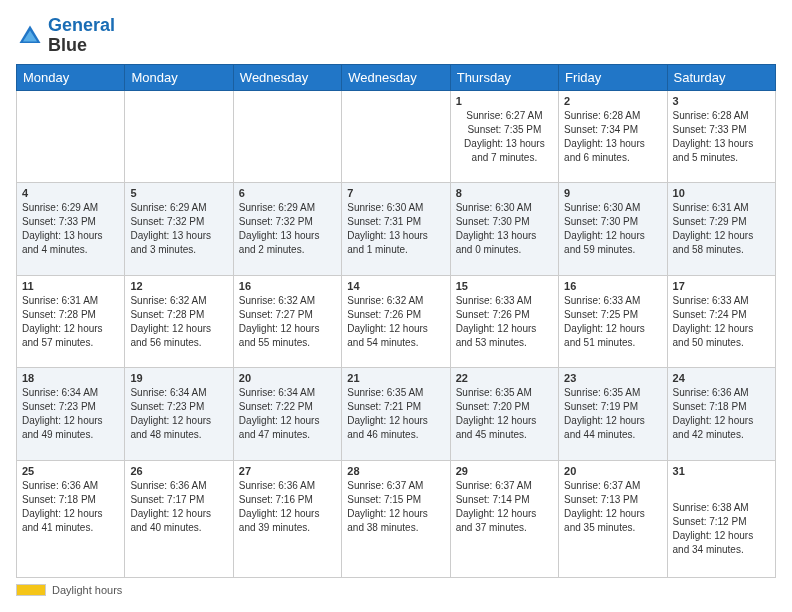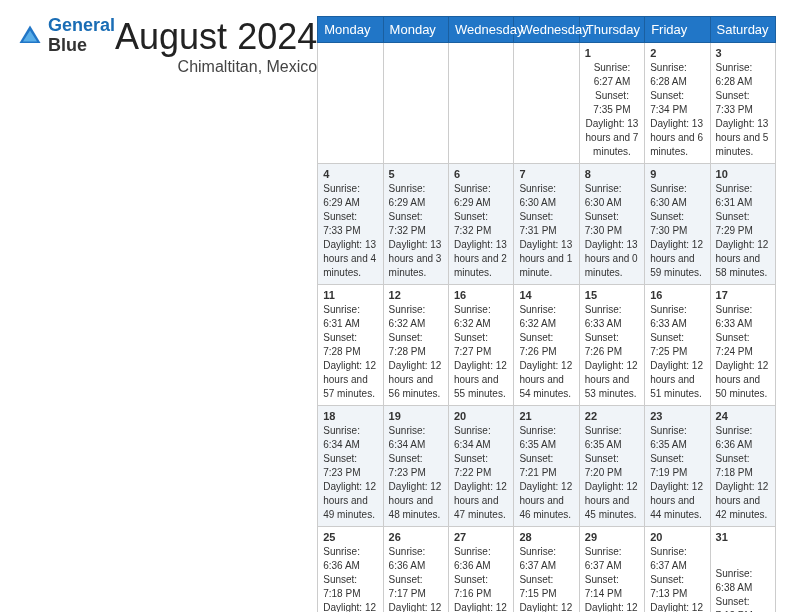--- a/index.html
+++ b/index.html
@@ -8,21 +8,21 @@
       background: #fff;
       width: 792px;
       height: 612px;
       overflow: hidden;
     }
     .page {
       width: 792px;
       height: 612px;
       padding: 16px;
       display: flex;
-      flex-direction: row;
+      flex-direction: column;
     }
     .header {
       display: flex;
       justify-content: space-between;
       align-items: flex-start;
       margin-bottom: 8px;
     }
     .logo {
       display: flex;
       align-items: center;
@@ -123,24 +123,20 @@
     <div class="logo">
       <svg class="logo-icon" viewBox="0 0 40 40">
         <polygon points="20,5 35,30 5,30" fill="#2176C7"></polygon>
         <polygon points="20,12 30,28 10,28" fill="#5aaee8"></polygon>
       </svg>
       <div class="logo-text">
         <div><span>General</span></div>
         <div>Blue</div>
       </div>
     </div>
-    <div class="title-block">
-      <div class="month-title">August 2024</div>
-      <div class="location">Chimaltitan, Mexico</div>
-    </div>
   </div>
 
   <table class="calendar">
     <thead>
       <tr id="header-row">
           <th>Monday</th>
           <th>Monday</th>
           <th>Wednesday</th>
           <th>Wednesday</th>
           <th>Thursday</th>
@@ -345,13 +341,17 @@
           <td>
             <span class="day-num">31</span>
             <div class="day-info" style="white-space: pre-line; margin-top: 24px;">Sunrise: 6:38 AM
 Sunset: 7:12 PM
 Daylight: 12 hours and 34 minutes.</div>
           </td>
         </tr>
       </tbody>
   </table>
 
+  <div class="footer-note">
+    <span class="daylight-bar"></span>
+    <span>Daylight hours</span>
+  </div>
 </div>
 
 </body></html>

